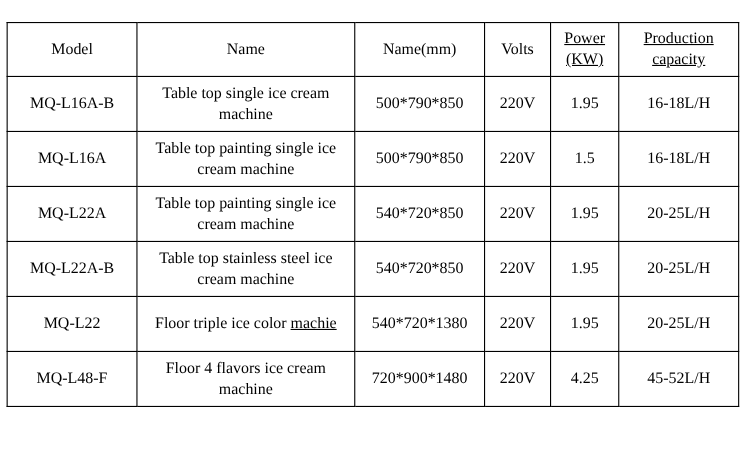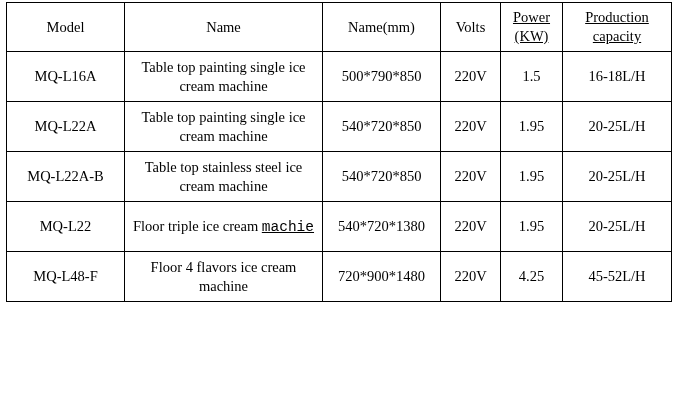--- a/index.html
+++ b/index.html
@@ -11,21 +11,21 @@
     width: 677px;
     height: 410px;
     overflow: hidden;
     font-family: "Liberation Serif", serif;
     color: #000000;
   }
   .sheet {
     width: 598px;
     height: 410px;
     box-sizing: border-box;
-    padding: 2px 6px 6px 6px;
+    padding: 20px 6px 6px 6px;
     background: #ffffff;
   }
   table.spec {
     border-collapse: collapse;
     width: 665px;
     table-layout: fixed;
     border: 1px solid #000000;
   }
   table.spec th,
   table.spec td {
@@ -49,21 +49,20 @@
   col.c-volts  { width: 60px; }
   col.c-power  { width: 62px; }
   col.c-cap    { width: 109px; }
   .cell-name {
     padding-left: 6px;
     padding-right: 6px;
   }
   .underline-word {
     text-decoration: underline;
     text-decoration-color: #000000;
-    font-family: Liberation Mono, monospace;
   }
   .hdr-stack {
     display: block;
     text-decoration: underline;
   }
 </style>
 </head>
 <body>
 
 <div class="sheet">
@@ -87,20 +86,28 @@
           <span class="hdr-stack">(KW)</span>
         </th>
         <th>
           <span class="hdr-stack">Production</span>
           <span class="hdr-stack">capacity</span>
         </th>
       </tr>
     </thead>
     <tbody>
       <tr>
+        <td>MQ-L16A-B</td>
+        <td class="cell-name">Table top single ice cream machine</td>
+        <td>500*790*850</td>
+        <td>220V</td>
+        <td>1.95</td>
+        <td>16-18L/H</td>
+      </tr>
+      <tr>
         <td>MQ-L16A</td>
         <td class="cell-name">Table top painting single ice cream machine</td>
         <td>500*790*850</td>
         <td>220V</td>
         <td>1.5</td>
         <td>16-18L/H</td>
       </tr>
       <tr>
         <td>MQ-L22A</td>
         <td class="cell-name">Table top painting single ice cream machine</td>
@@ -112,21 +119,21 @@
       <tr>
         <td>MQ-L22A-B</td>
         <td class="cell-name">Table top stainless steel ice cream machine</td>
         <td>540*720*850</td>
         <td>220V</td>
         <td>1.95</td>
         <td>20-25L/H</td>
       </tr>
       <tr>
         <td>MQ-L22</td>
-        <td class="cell-name"><span>Floor triple ice cream </span><span class="underline-word">machie</span></td>
+        <td class="cell-name"><span>Floor triple ice color </span><span class="underline-word">machie</span></td>
         <td>540*720*1380</td>
         <td>220V</td>
         <td>1.95</td>
         <td>20-25L/H</td>
       </tr>
       <tr>
         <td>MQ-L48-F</td>
         <td class="cell-name">Floor 4 flavors ice cream machine</td>
         <td>720*900*1480</td>
         <td>220V</td>

